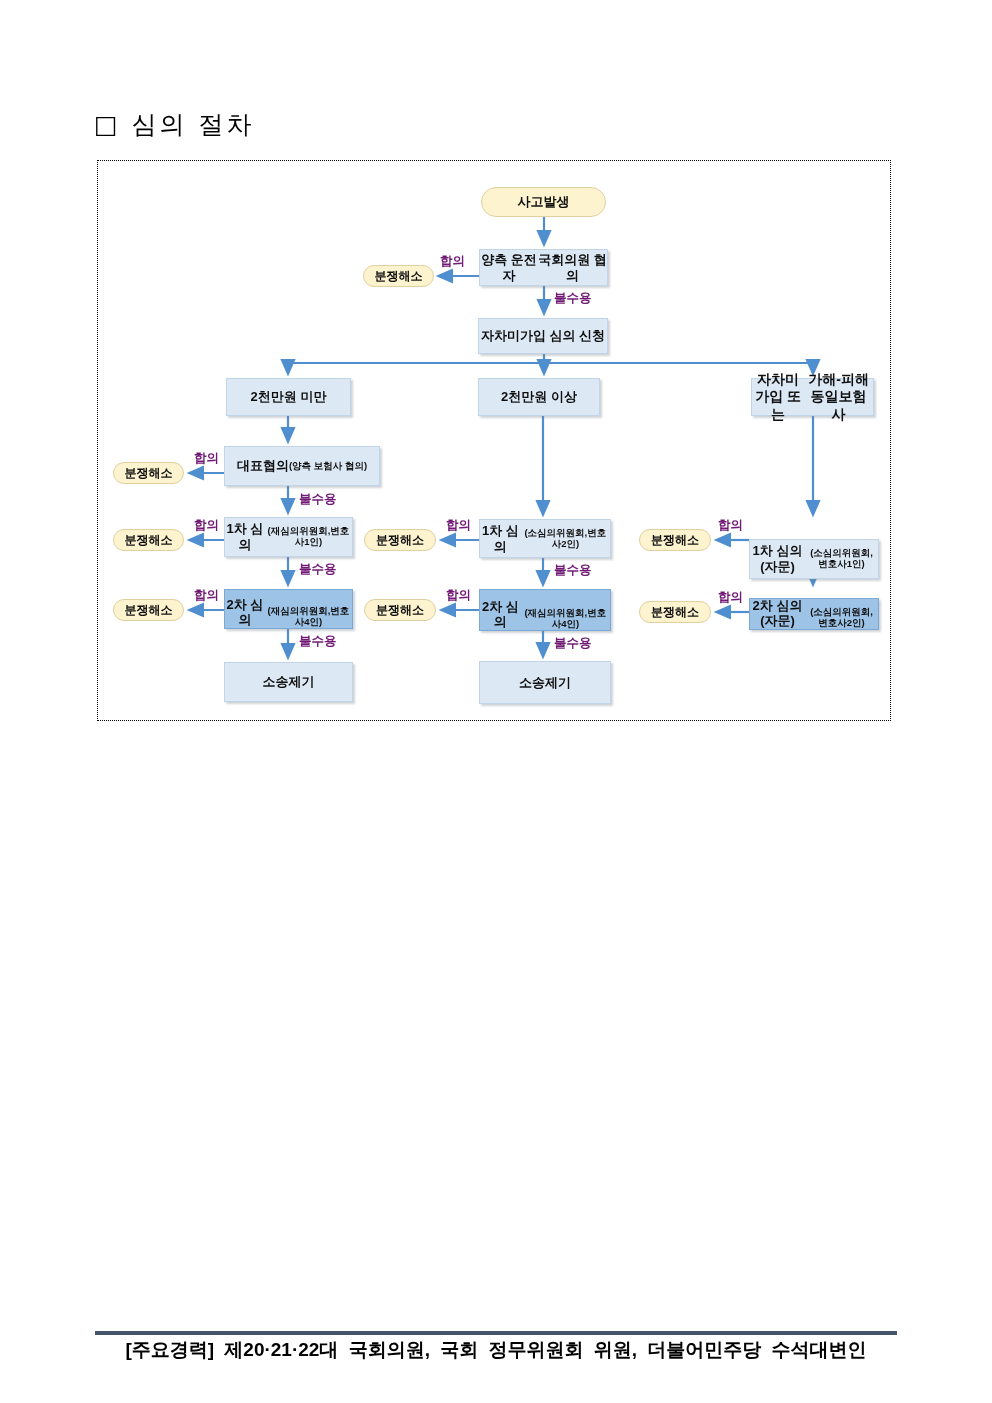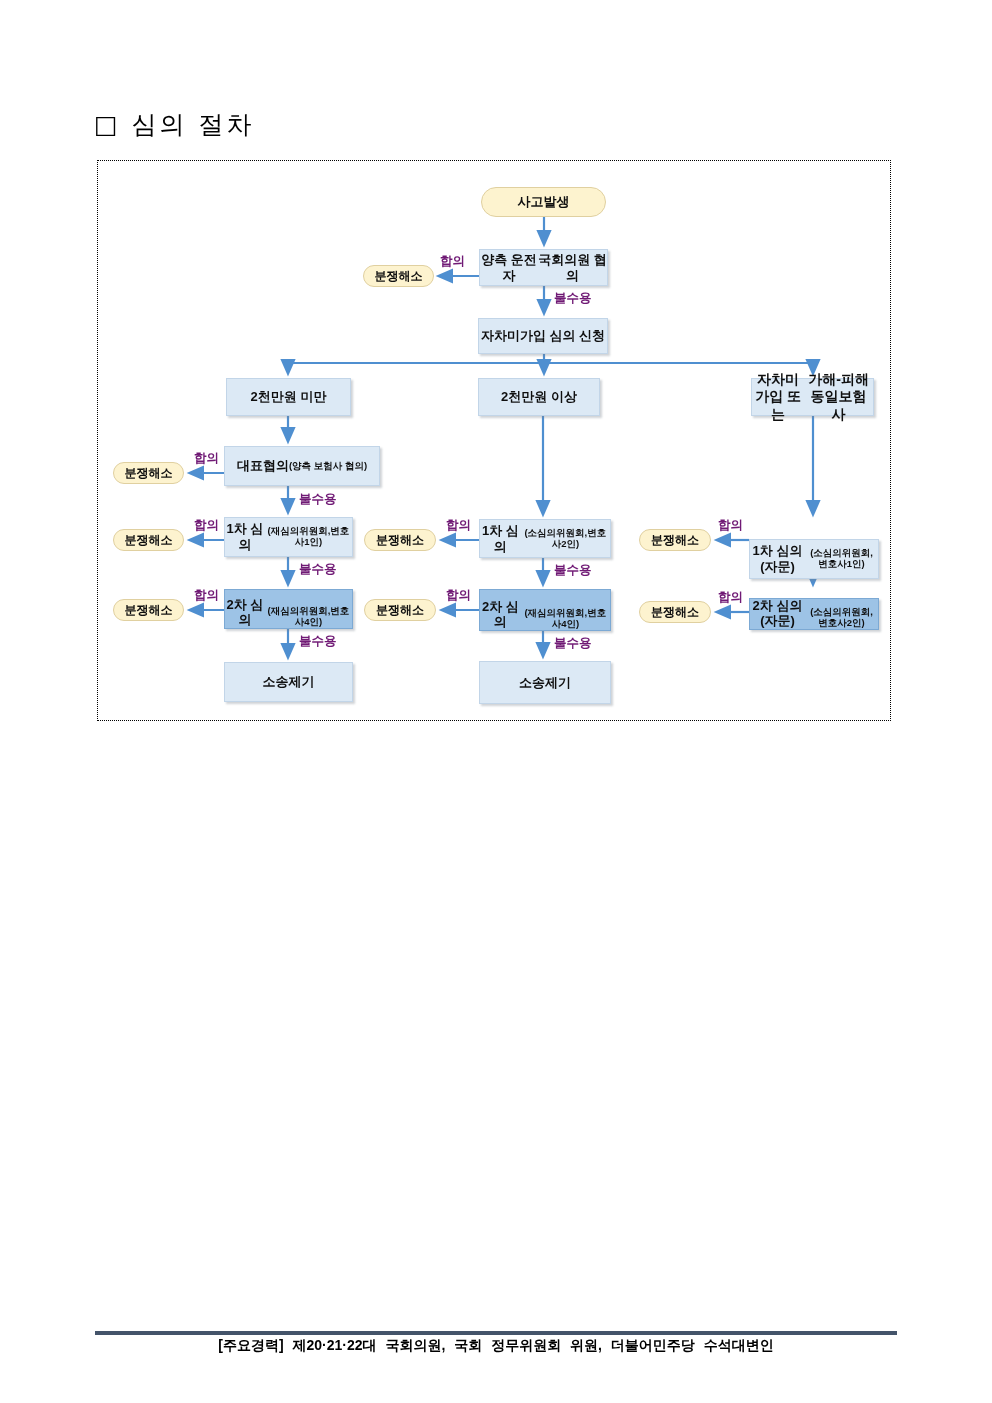--- a/index.html
+++ b/index.html
@@ -16,21 +16,21 @@
   .box-dark{background:#9dc3e6;border:1px solid #7fa8cf;border:1px solid #7ca9d4;box-shadow:1.5px 2px 2px rgba(120,130,140,.35);align-items:flex-end;}
   .pill{position:absolute;background:#fdf3cf;border:1px solid #e0d0a0;border-radius:12px;
         display:flex;align-items:center;justify-content:center;font-weight:bold;
         font-size:12px;box-sizing:border-box;color:#0f0f0f;}
   .title{font-weight:bold;font-size:13px;line-height:1.2;color:#0f0f0f;}
   .title-sm{font-weight:bold;font-size:14px;line-height:1.25;color:#0f0f0f;}
   .sub{font-weight:bold;font-size:9.5px;line-height:1.15;color:#0f0f0f;}
   .lbl{position:absolute;font-weight:bold;font-size:12.5px;color:#701a75;}
   .footer-rule{position:absolute;left:95px;top:1331px;width:802px;height:4px;background:#44546a;}
   .footer-text{position:absolute;left:0;top:1337px;width:992px;text-align:center;
-               font-weight:bold;font-size:14px;color:#000;word-spacing:5px;}
+               font-weight:bold;font-size:19px;color:#000;word-spacing:5px;}
 </style>
 </head>
 <body>
 
 <div class="page">
 
   <div class="heading">□ 심의 절차</div>
 
   <div class="chart">
 

